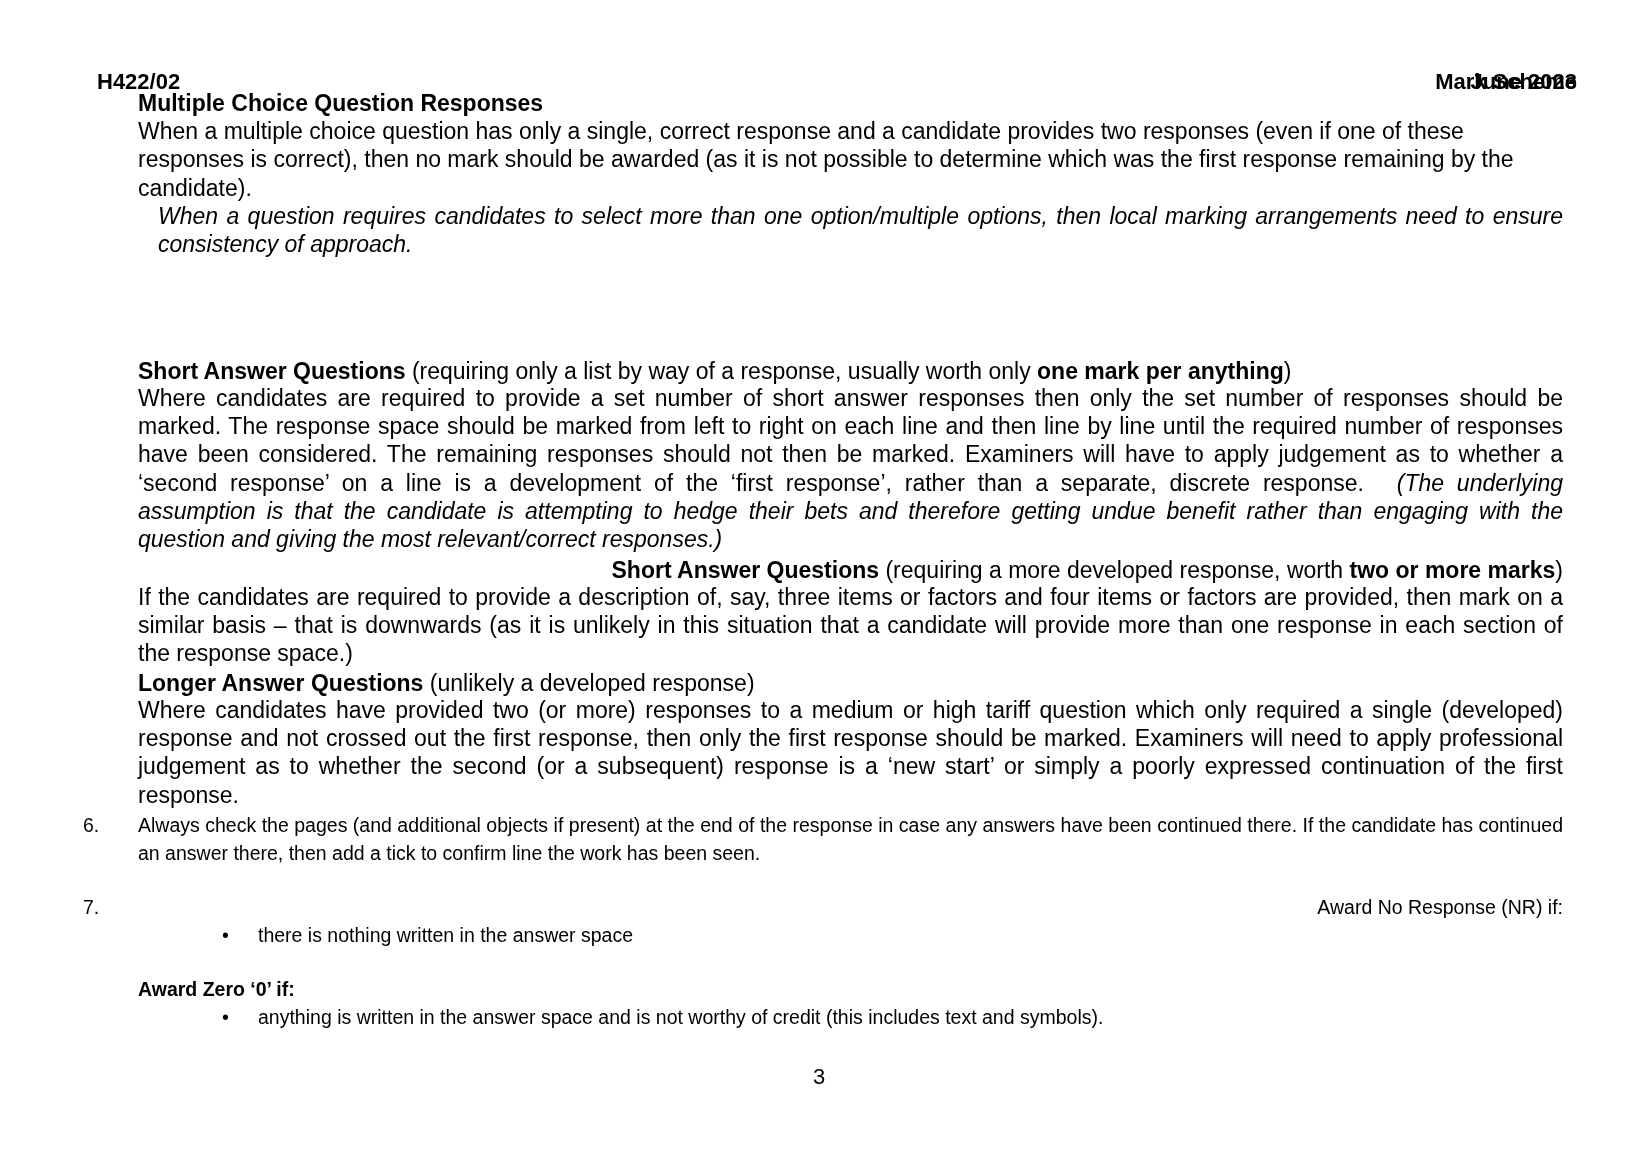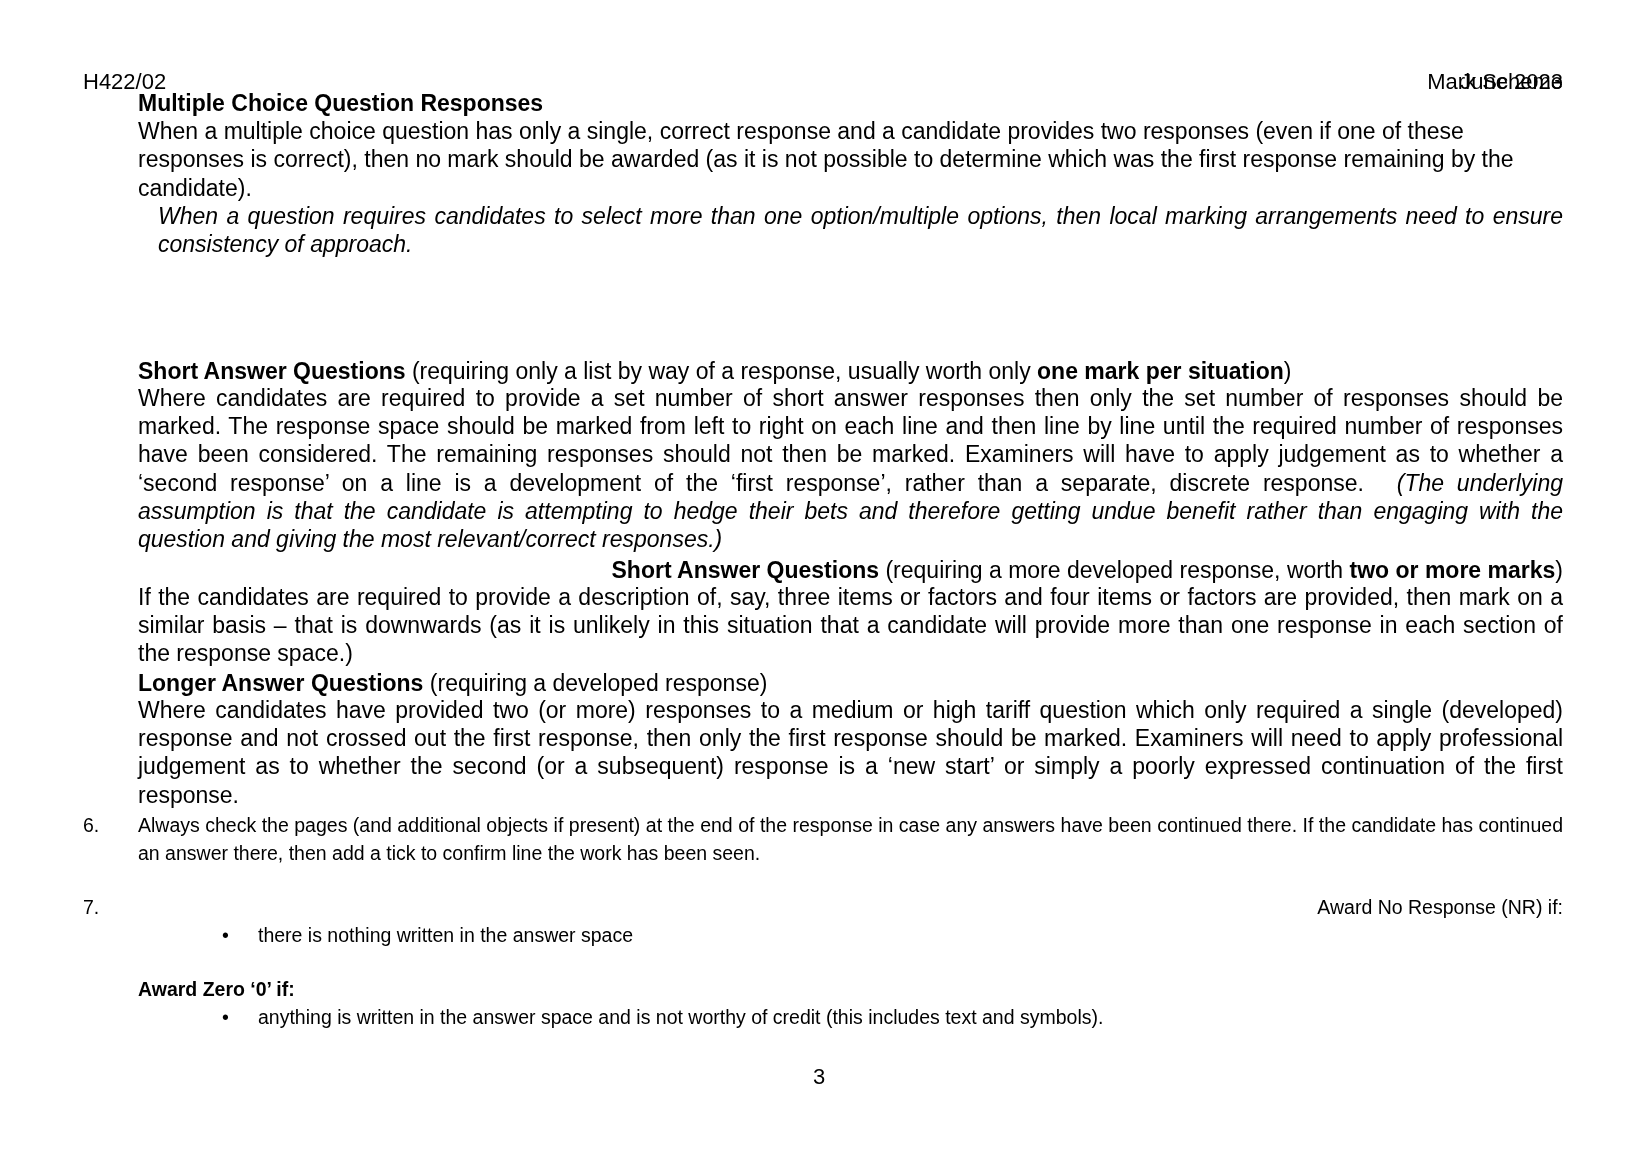--- a/index.html
+++ b/index.html
@@ -1,20 +1,20 @@
 <!DOCTYPE html>
 <html><head>
 <meta charset="utf-8">
 <style>
   html, body { margin: 0; padding: 0; background: #ffffff; }
   body { width: 1638px; height: 1158px; position: relative; overflow: hidden;
          font-family: "Liberation Sans", sans-serif; color: #000; }
   .page { position: absolute; left: 0; top: 0; width: 1638px; height: 1158px; }
-  .header { position: absolute; top: 69px; left: 83px; width: 1480px; height: 26px;
-            font-weight: normal; font-size: 22px; }
+  .header { position: absolute; top: 69px; left: 97px; width: 1480px; height: 26px;
+            font-weight: bold; font-size: 22px; }
   .h-left { position: absolute; left: 0; top: 0; }
   .h-center { position: absolute; left: 0; width: 1480px; text-align: right; top: 0; }
   .h-right { position: absolute; right: 0; top: 0; }
   .b { font-weight: bold; }
   .i { font-style: italic; margin-left: 20px; }
   .just { text-align: justify; }
   .sec { position: absolute; left: 138px; width: 1425px; font-size: 23px; line-height: 28.2px; }
   .title-line { display: block; }
   .num-item { position: absolute; left: 83px; width: 1480px; font-size: 19.5px; line-height: 28.2px; }
   .num { position: absolute; left: 0; top: 0; }
@@ -37,37 +37,37 @@
 
   <div class="sec" style="top:89px;">
     <span class="title-line b">Multiple Choice Question Responses</span>
     <div style="margin-top:0px;">When a multiple choice question has only a single, correct response and a candidate provides two responses (even if one of these responses is correct), then no mark should be awarded (as it is not possible to determine which was the first response remaining by the candidate).</div>
     <div class="i just" style="text-align:justify;text-align-last:left;">When a question requires candidates to select more than one option/multiple options, then local marking arrangements need to ensure consistency of approach.</div>
   </div>
 
 
   <div class="sec" style="top:358px;">
     <div style="line-height:26px;">
-      <span class="b">Short Answer Questions</span><span> (requiring only a list by way of a response, usually worth only </span><span class="b">one mark per situation</span><span>)</span>
+      <span class="b">Short Answer Questions</span><span> (requiring only a list by way of a response, usually worth only </span><span class="b">one mark per anything</span><span>)</span>
     </div>
     <div class="just">
       <span>Where candidates are required to provide a set number of short answer responses then only the set number of responses should be marked. The response space should be marked from left to right on each line and then line by line until the required number of responses have been considered.  The remaining responses should not then be marked. Examiners will have to apply judgement as to whether a ‘second response’ on a line is a development of the ‘first response’, rather than a separate, discrete response.  </span><span class="i">(The underlying assumption is that the candidate is attempting to hedge their bets and therefore getting undue benefit rather than engaging with the question and giving the most relevant/correct responses.)</span>
     </div>
   </div>
 
   <div class="sec" style="top:557px;">
     <div style="line-height:26px;text-align:right;">
       <span class="b">Short Answer Questions</span><span> (requiring a more developed response, worth </span><span class="b">two or more marks</span><span>)</span>
     </div>
     <div class="just">If the candidates are required to provide a description of, say, three items or factors and four items or factors are provided, then mark on a similar basis – that is downwards (as it is unlikely in this situation that a candidate will provide more than one response in each section of the response space.)</div>
   </div>
 
   <div class="sec" style="top:670px;">
     <div style="line-height:26px;">
-      <span class="b">Longer Answer Questions</span><span> (requiring a developed response)</span>
+      <span class="b">Longer Answer Questions</span><span> (unlikely a developed response)</span>
     </div>
     <div class="just">Where candidates have provided two (or more) responses to a medium or high tariff question which only required a single (developed) response and not crossed out the first response, then only the first response should be marked. Examiners will need to apply professional judgement as to whether the second (or a subsequent) response is a ‘new start’ or simply a poorly expressed continuation of the first response.</div>
   </div>
 
   <div class="num-item" style="top:811px;">
     <span class="num">6.</span>
     <div class="num-body">Always check the pages (and additional objects if present) at the end of the response in case any answers have been continued there. If the candidate has continued an answer there, then add a tick to confirm line the work has been seen.</div>
   </div>
 
   <div class="num-item" style="top:893px;">

